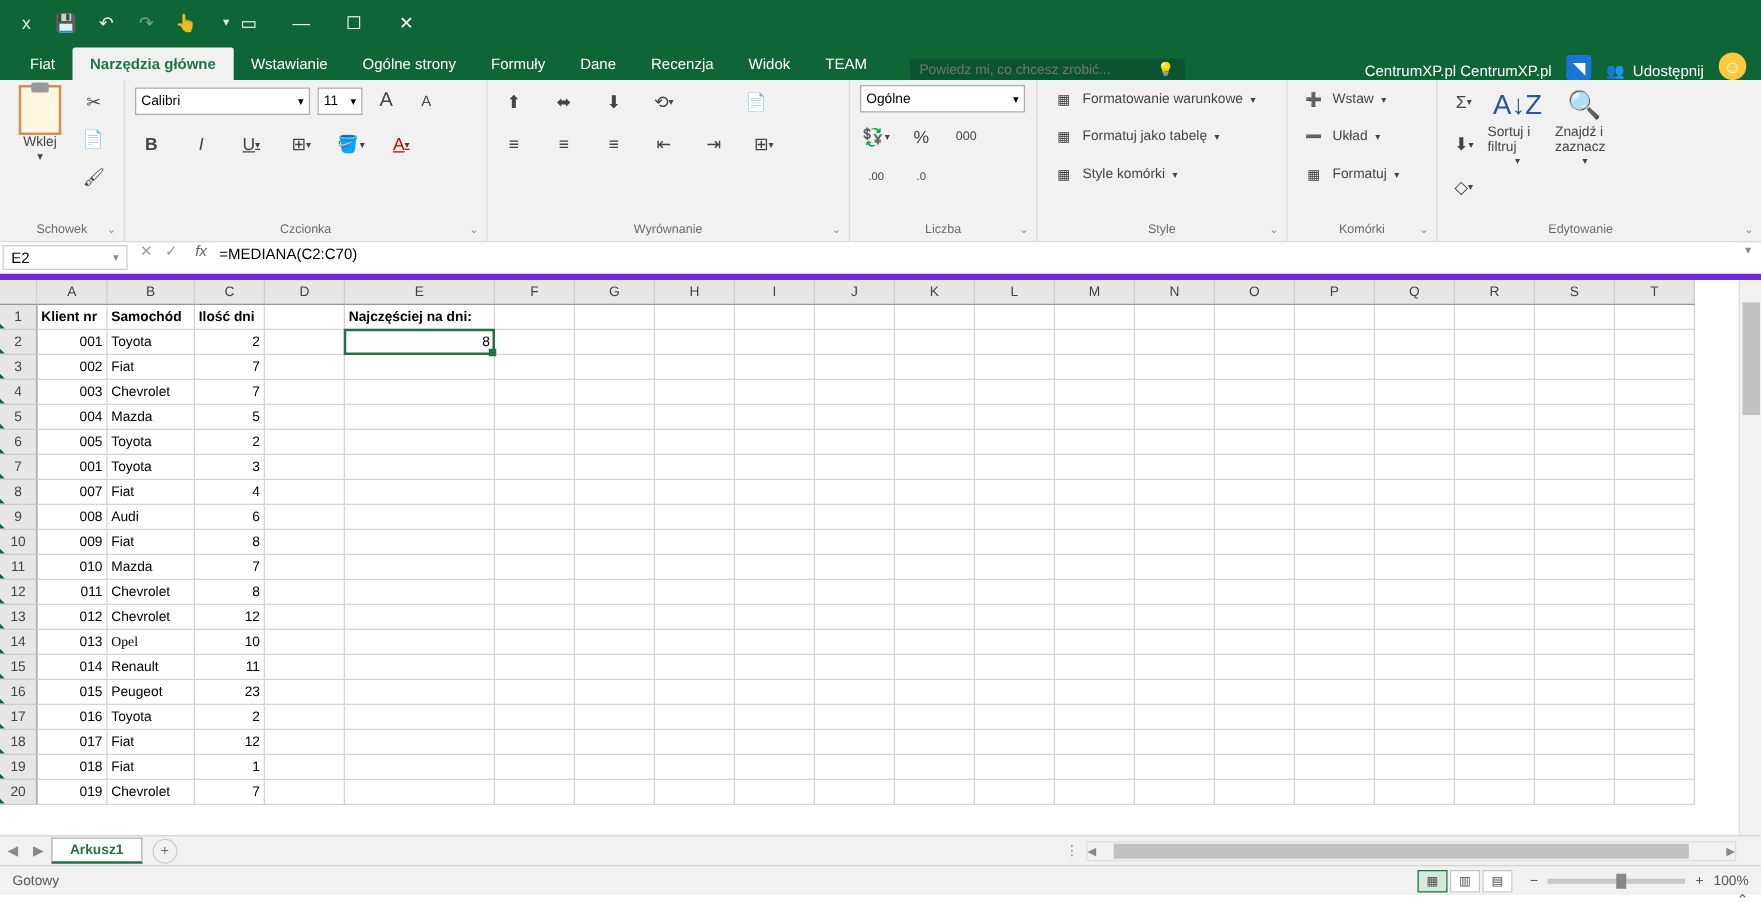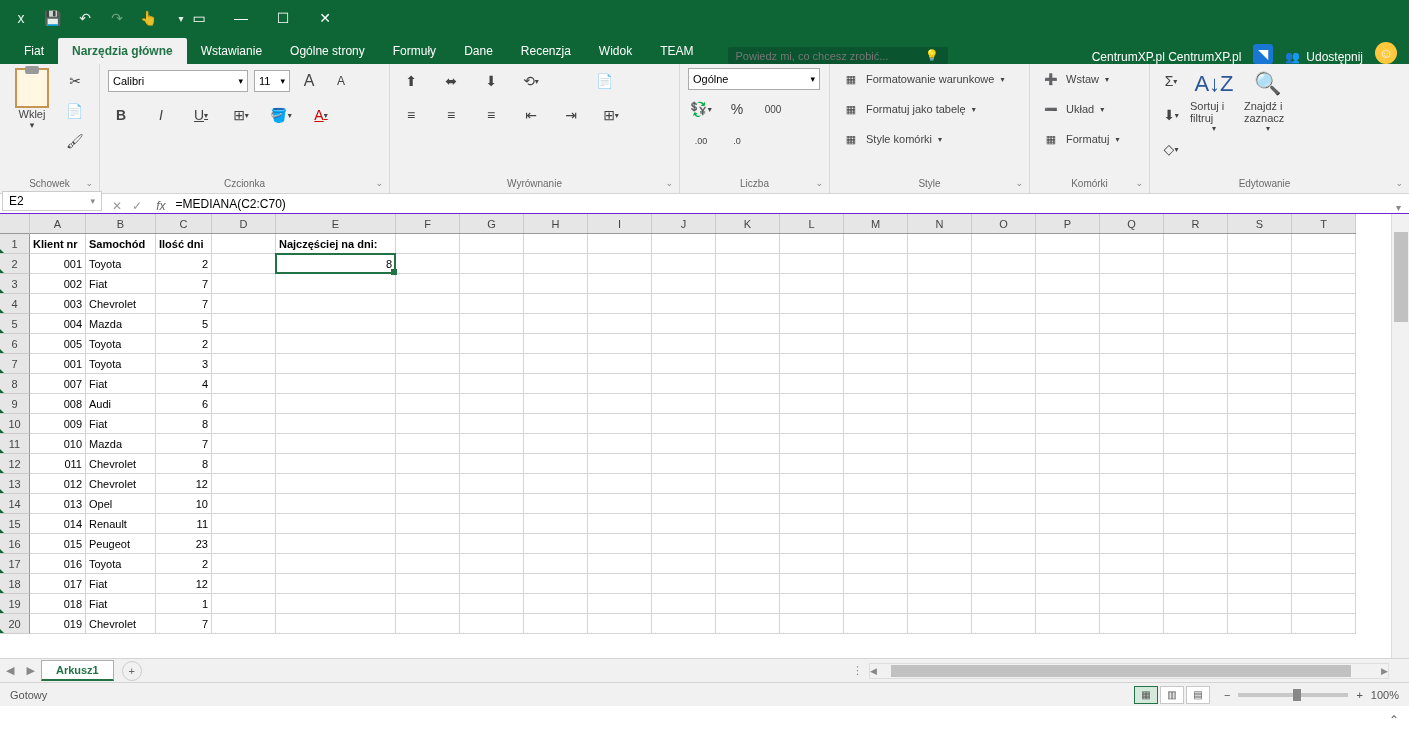--- a/index.html
+++ b/index.html
@@ -33,21 +33,21 @@
 .big-btn { display:flex; flex-direction:column; align-items:center; justify-content:center; font-size:11px; color:#444; width:48px; }
 .big-btn .ic { width:32px; height:32px; display:flex; align-items:center; justify-content:center; font-size:22px; }
 .small-btn { width:26px; height:26px; display:flex; align-items:center; justify-content:center; font-size:14px; color:#444; border:1px solid transparent; }
 .dropdown-btn { border:1px solid #ababab; background:#fff; height:22px; display:flex; align-items:center; padding:0 4px; font-size:11px; }
 .dropdown-btn.wide { width:140px; }
 .dropdown-btn.narrow { width:36px; }
 .menu-item { display:flex; align-items:center; gap:6px; font-size:11px; color:#444; padding:2px 4px; }
 .menu-item .ic { width:18px; height:18px; display:flex; align-items:center; justify-content:center; }
 
 
-.formulabar { height:20px; border-bottom:1px solid #6d28d9; display:flex; align-items:flex-end; font-size:12px; background:#fff; }
+.formulabar { height:30px; border-bottom:5px solid #6d28d9; display:flex; align-items:flex-start; font-size:12px; background:#fff; }
 .namebox { width:100px; border:1px solid #ccc; margin:2px; padding:2px 6px; background:#fff; display:flex; align-items:center; justify-content:space-between; }
 .fx-btns { display:flex; gap:10px; padding:0 8px; color:#999; font-size:12px; }
 .fx-label { font-style:italic; color:#666; padding:0 6px; }
 .formula-input { flex:1; border:none; outline:none; padding:2px 4px; font-size:12px; }
 
 
 .gridarea { position:relative; height:444px; overflow:hidden; background:#fff; }
 .selectall { position:absolute; left:0; top:0; width:30px; height:20px; background:#e6e6e6; border-right:1px solid #ccc; border-bottom:1px solid #999; }
 .colheads { position:absolute; left:30px; top:0; height:20px; display:flex; background:#e6e6e6; border-bottom:1px solid #999; }
 .colhead { width:64px; border-right:1px solid #ccc; text-align:center; font-size:11px; color:#444; line-height:20px; }
@@ -625,21 +625,21 @@
         <div class="cell" style="width: 64px;"></div>
         <div class="cell" style="width: 64px;"></div>
         <div class="cell" style="width: 64px;"></div>
         <div class="cell" style="width: 64px;"></div>
         <div class="cell" style="width: 64px;"></div>
         <div class="cell" style="width: 64px;"></div>
         <div class="cell" style="width: 64px;"></div>
       </div>
       <div class="row">
         <div class="cell r" style="width: 56px;">013</div>
-        <div class="cell" style="width: 70px;">Opel</div>
+        <div class="cell" style="width: 70px; font-family: Liberation Serif, serif;">Opel</div>
         <div class="cell r" style="width: 56px;">10</div>
         <div class="cell" style="width: 64px;"></div>
         <div class="cell" style="width: 120px;"></div>
         <div class="cell" style="width: 64px;"></div>
         <div class="cell" style="width: 64px;"></div>
         <div class="cell" style="width: 64px;"></div>
         <div class="cell" style="width: 64px;"></div>
         <div class="cell" style="width: 64px;"></div>
         <div class="cell" style="width: 64px;"></div>
         <div class="cell" style="width: 64px;"></div>

